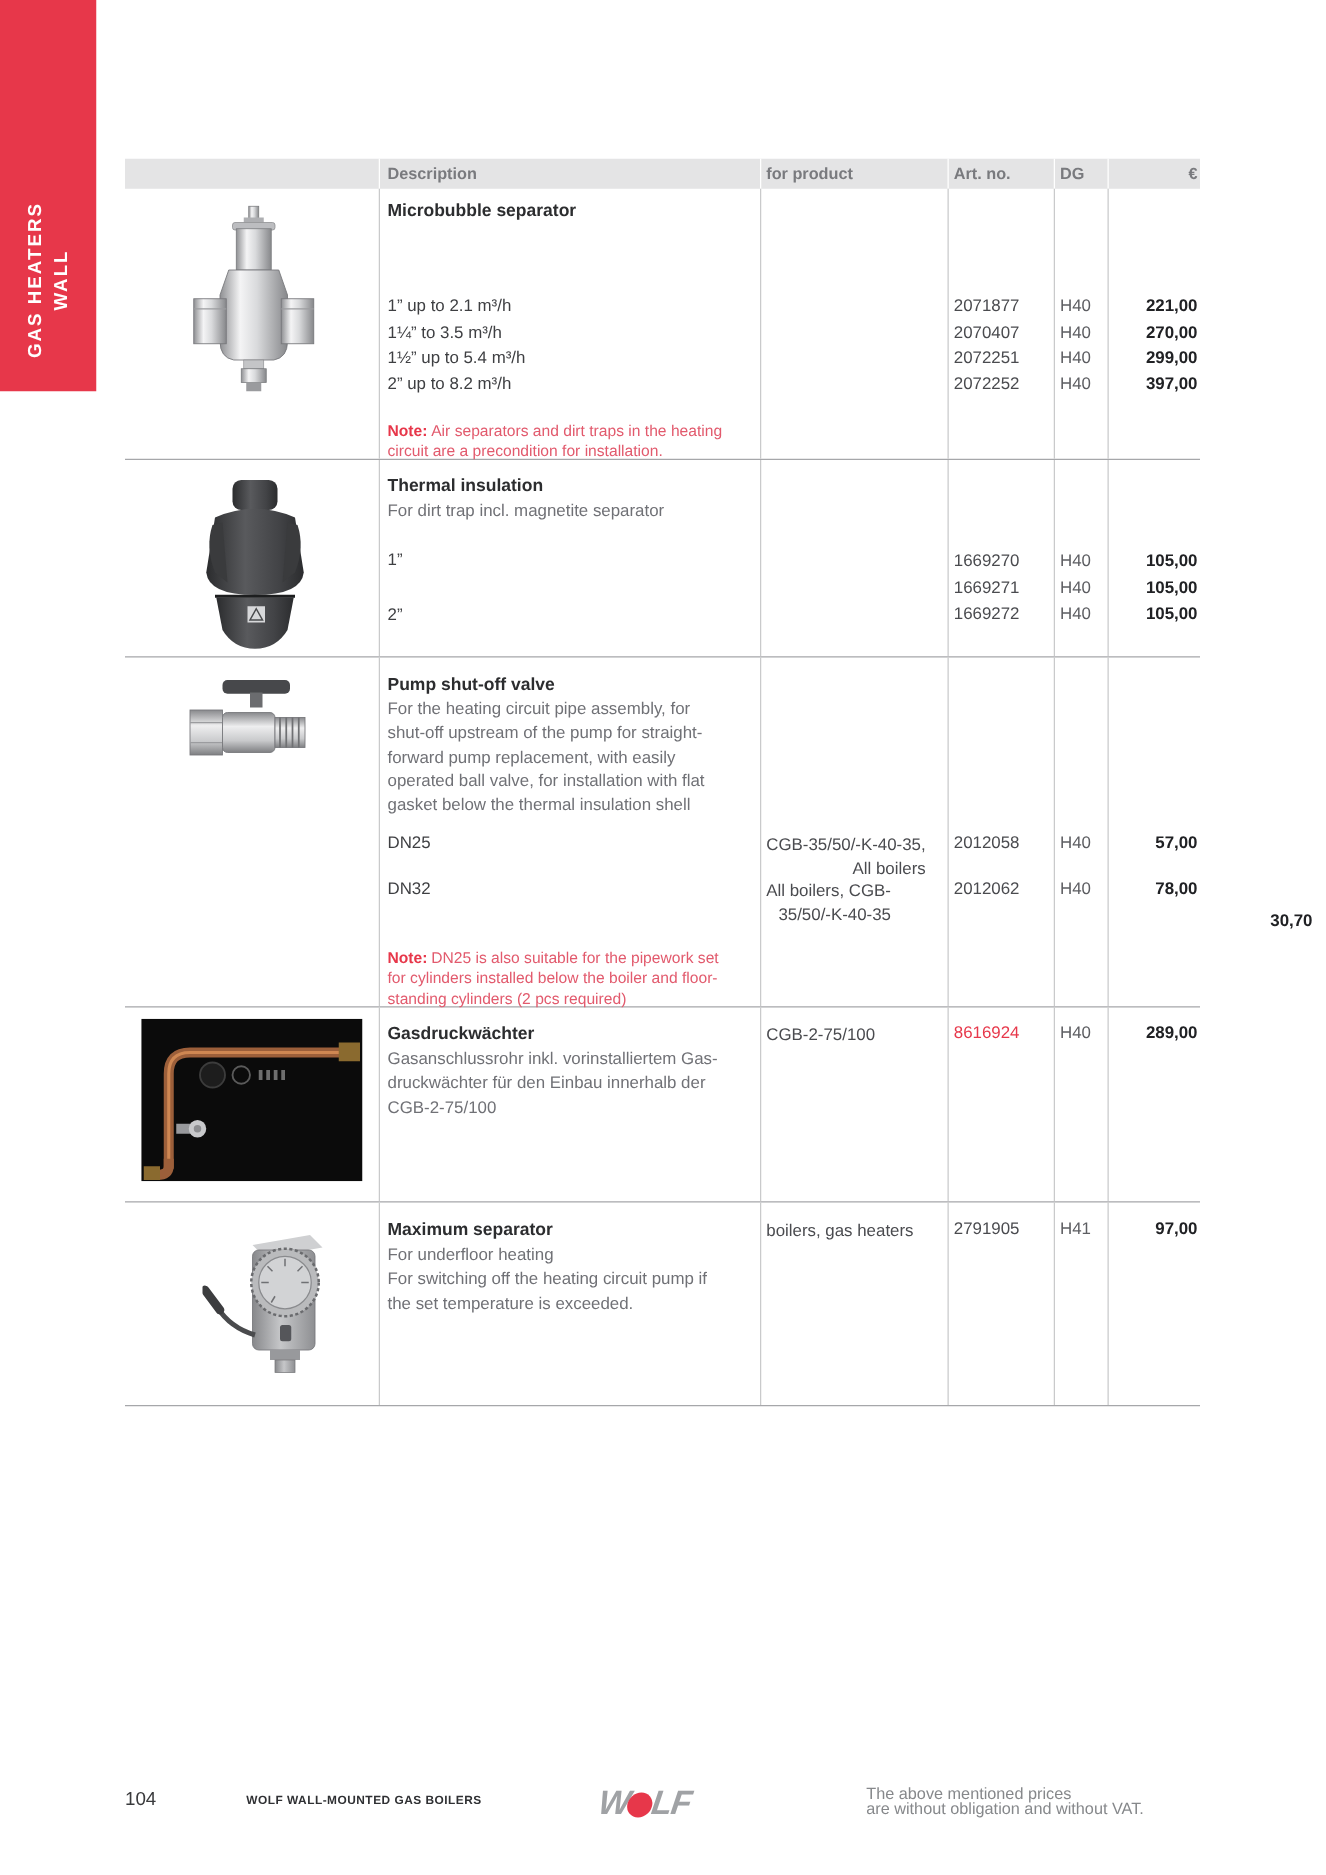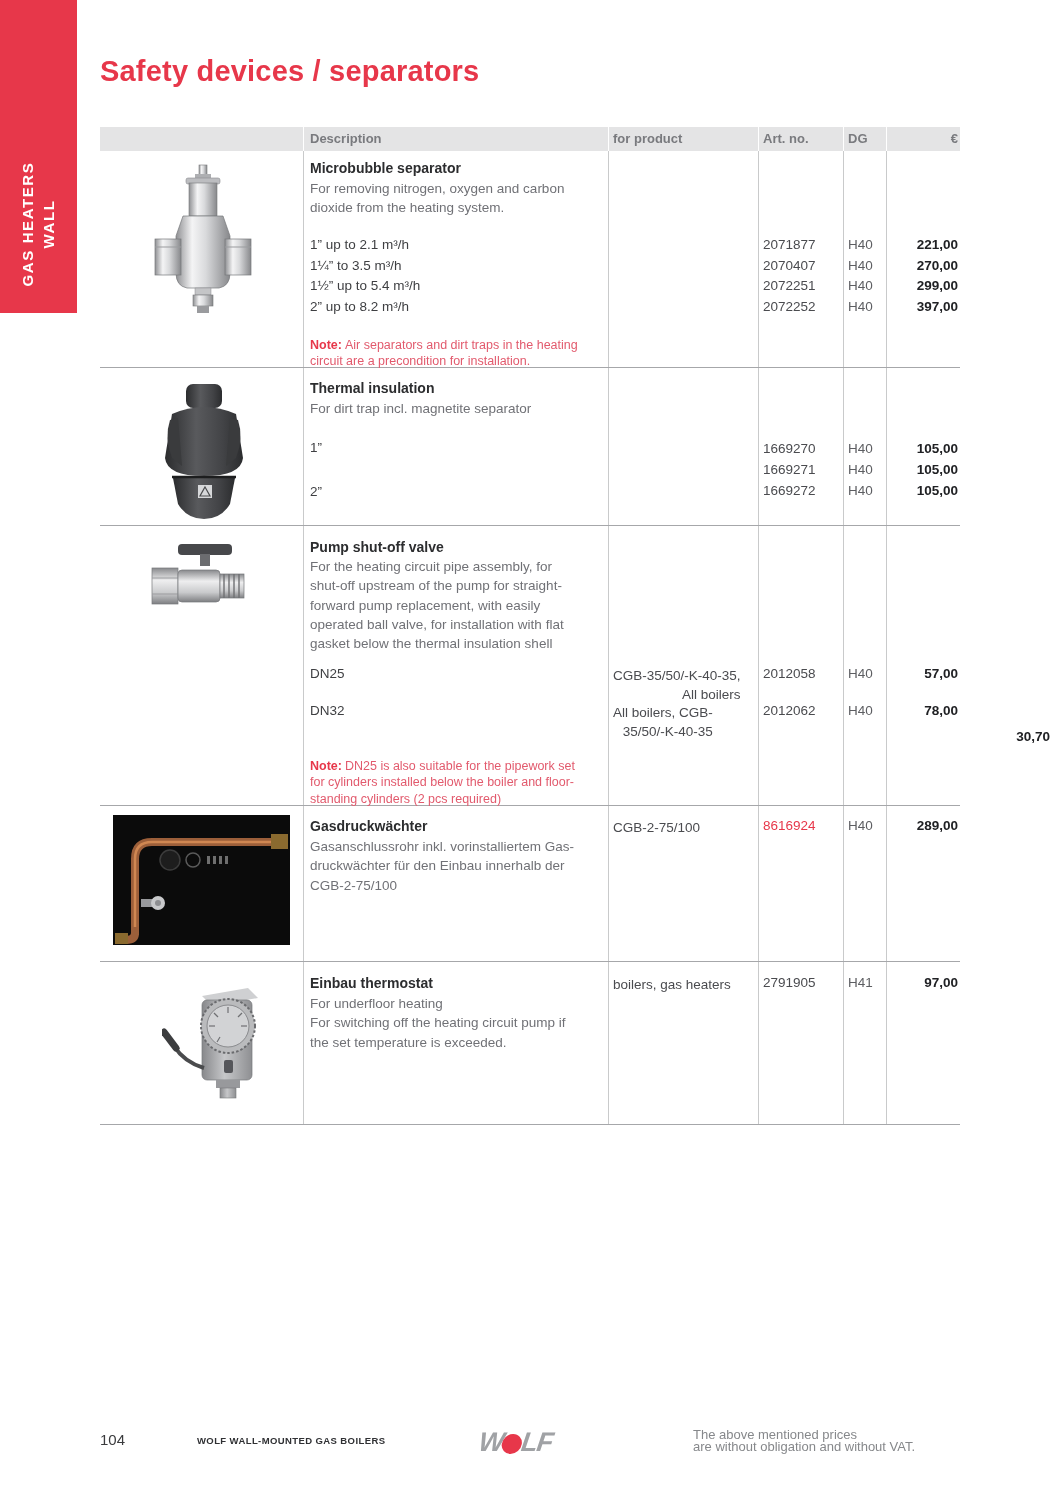--- a/index.html
+++ b/index.html
@@ -75,21 +75,20 @@
 
   <div class="side-tab">
     <div class="side-tab-text">
       <div class="rot">
         <div>GAS HEATERS</div>
         <div>WALL</div>
       </div>
     </div>
   </div>
 
-  <div class="page-title">Safety devices / separators</div>
 
   <div class="catalog">
 
     <div class="thead">
       <div class="hline" style="left:203px"></div>
       <div class="hline" style="left:508px"></div>
       <div class="hline" style="left:658px"></div>
       <div class="hline" style="left:743px"></div>
       <div class="hline" style="left:786px"></div>
       <div class="hcell" style="left:210px">Description</div>
@@ -125,24 +124,20 @@
           <rect x="72" y="76" width="26" height="36" fill="url(#metal1)" stroke="#77787b" stroke-width="0.7"></rect>
           <line x1="2" y1="84" x2="28" y2="84" stroke="#9b9c9f" stroke-width="1"></line>
           <line x1="72" y1="84" x2="98" y2="84" stroke="#9b9c9f" stroke-width="1"></line>
           <rect x="42" y="125" width="16" height="7" fill="#c4c5c7" stroke="#8a8b8e" stroke-width="0.5"></rect>
           <rect x="40" y="132" width="20" height="11" fill="url(#metal1)" stroke="#77787b" stroke-width="0.6"></rect>
           <rect x="44" y="143" width="12" height="7" fill="#9a9b9e"></rect>
         </svg>
       </div>
 
       <div class="ptitle" style="left:210px;top:9px">Microbubble separator</div>
-      <div class="pdesc" style="left:210px;top:28px">
-        <div>For removing nitrogen, oxygen and carbon</div>
-        <div>dioxide from the heating system.</div>
-      </div>
 
       <div class="vlist" style="left:210px;top:84px;line-height:20.5px">
         <div>1” up to 2.1 m³/h</div>
         <div>1¼” to 3.5 m³/h</div>
         <div>1½” up to 5.4 m³/h</div>
         <div>2” up to 8.2 m³/h</div>
       </div>
       <div class="artcol" style="left:663px;top:84px;line-height:20.5px">
         <div>2071877</div>
         <div>2070407</div>
@@ -384,21 +379,21 @@
               <line x1="55" y1="66" x2="58" y2="61"></line>
           </g>
           <rect x="62" y="84" width="9" height="13" rx="2" fill="#55565a"></rect>
           <rect x="54" y="104" width="24" height="8" fill="#98999c"></rect>
           <rect x="58" y="112" width="16" height="10" fill="url(#metal3)" stroke="#77787b" stroke-width="0.6"></rect>
           <path d="M42 92 Q22 86 12 70" fill="none" stroke="#4a4b4d" stroke-width="4"></path>
           <path d="M14 72 L2 56" stroke="#3c3d3f" stroke-width="7" stroke-linecap="round"></path>
         </svg>
       </div>
 
-      <div class="ptitle" style="left:210px;top:13px">Einbau thermostat</div>
+      <div class="ptitle" style="left:210px;top:13px">Maximum separator</div>
       <div class="pdesc" style="left:210px;top:32px">
         <div>For underfloor heating</div>
         <div>For switching off the heating circuit pump if</div>
         <div>the set temperature is exceeded.</div>
       </div>
       <div class="forcol" style="left:513px;top:13px">
         <div>boilers, gas heaters</div>
       </div>
       <div class="artcol" style="left:663px;top:13px">
         <div>2791905</div>

